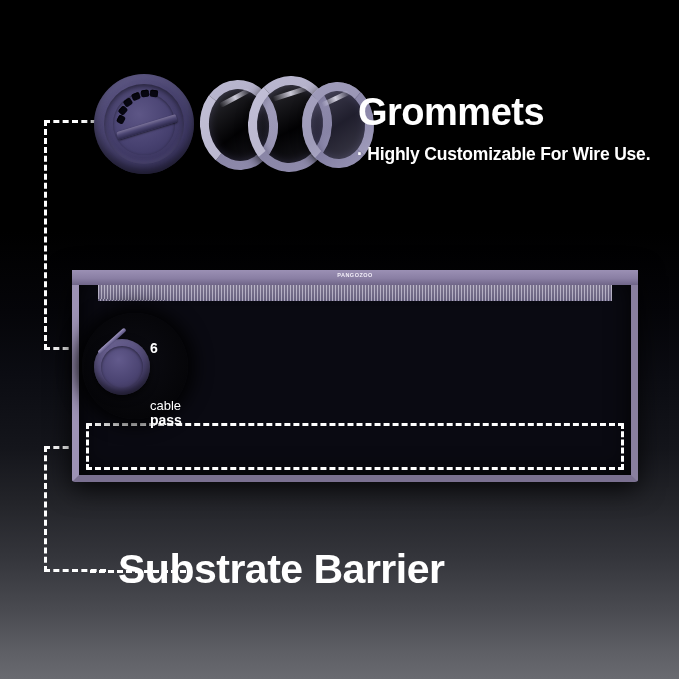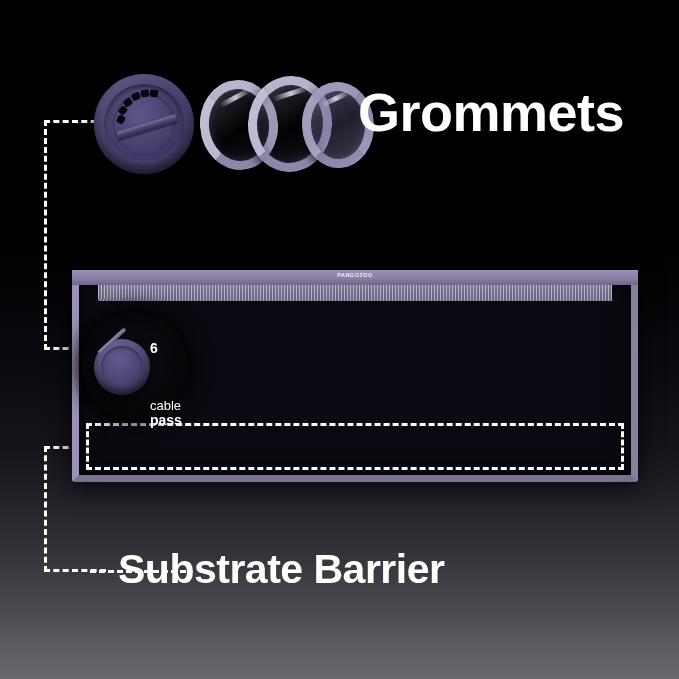--- a/index.html
+++ b/index.html
@@ -141,21 +141,21 @@
   }
 
   
   .head {
     position:absolute;
     color:#ffffff;
     font-weight:700;
     letter-spacing:-0.5px;
     white-space:nowrap;
   }
-  #grommets-title { left:358px; top:89px; font-size:54px; line-height:46px; }
+  #grommets-title { left:358px; top:89px; font-size:38px; line-height:46px; }
   #grommets-sub {
     position:absolute; left:357px; top:144px;
     color:#ffffff; font-size:17.5px; font-weight:700;
     letter-spacing:-0.2px; white-space:nowrap;
   }
   #substrate-title { left:118px; top:546px; font-size:41px; line-height:46px;text-align:center; }
   #substrate-sub {
     position:absolute; left:113px; top:604px;
     color:#ffffff; font-size:17.5px; font-weight:700;
     letter-spacing:-0.2px; white-space:nowrap;
@@ -361,20 +361,21 @@
       <div class="gr-ring-inner"></div>
       <div class="gr-ring-glint"></div>
     </div>
     <div class="gr-ring" id="gr-ring-3">
       <div class="gr-ring-inner"></div>
       <div class="gr-ring-glint"></div>
     </div>
   </div>
 
   <div class="head" id="grommets-title">Grommets</div>
+  <div id="grommets-sub">· Highly Customizable For Wire Use.</div>
 
   <div id="terrarium">
     <div class="tk-interior">
       <div class="tk-backwall"></div>
       <div class="tk-leftwall"></div>
       <div class="tk-rightwall">
         <div class="tk-side-grommet"></div>
         <div class="tk-side-slot"></div>
       </div>
       <div class="tk-topledge"></div>

